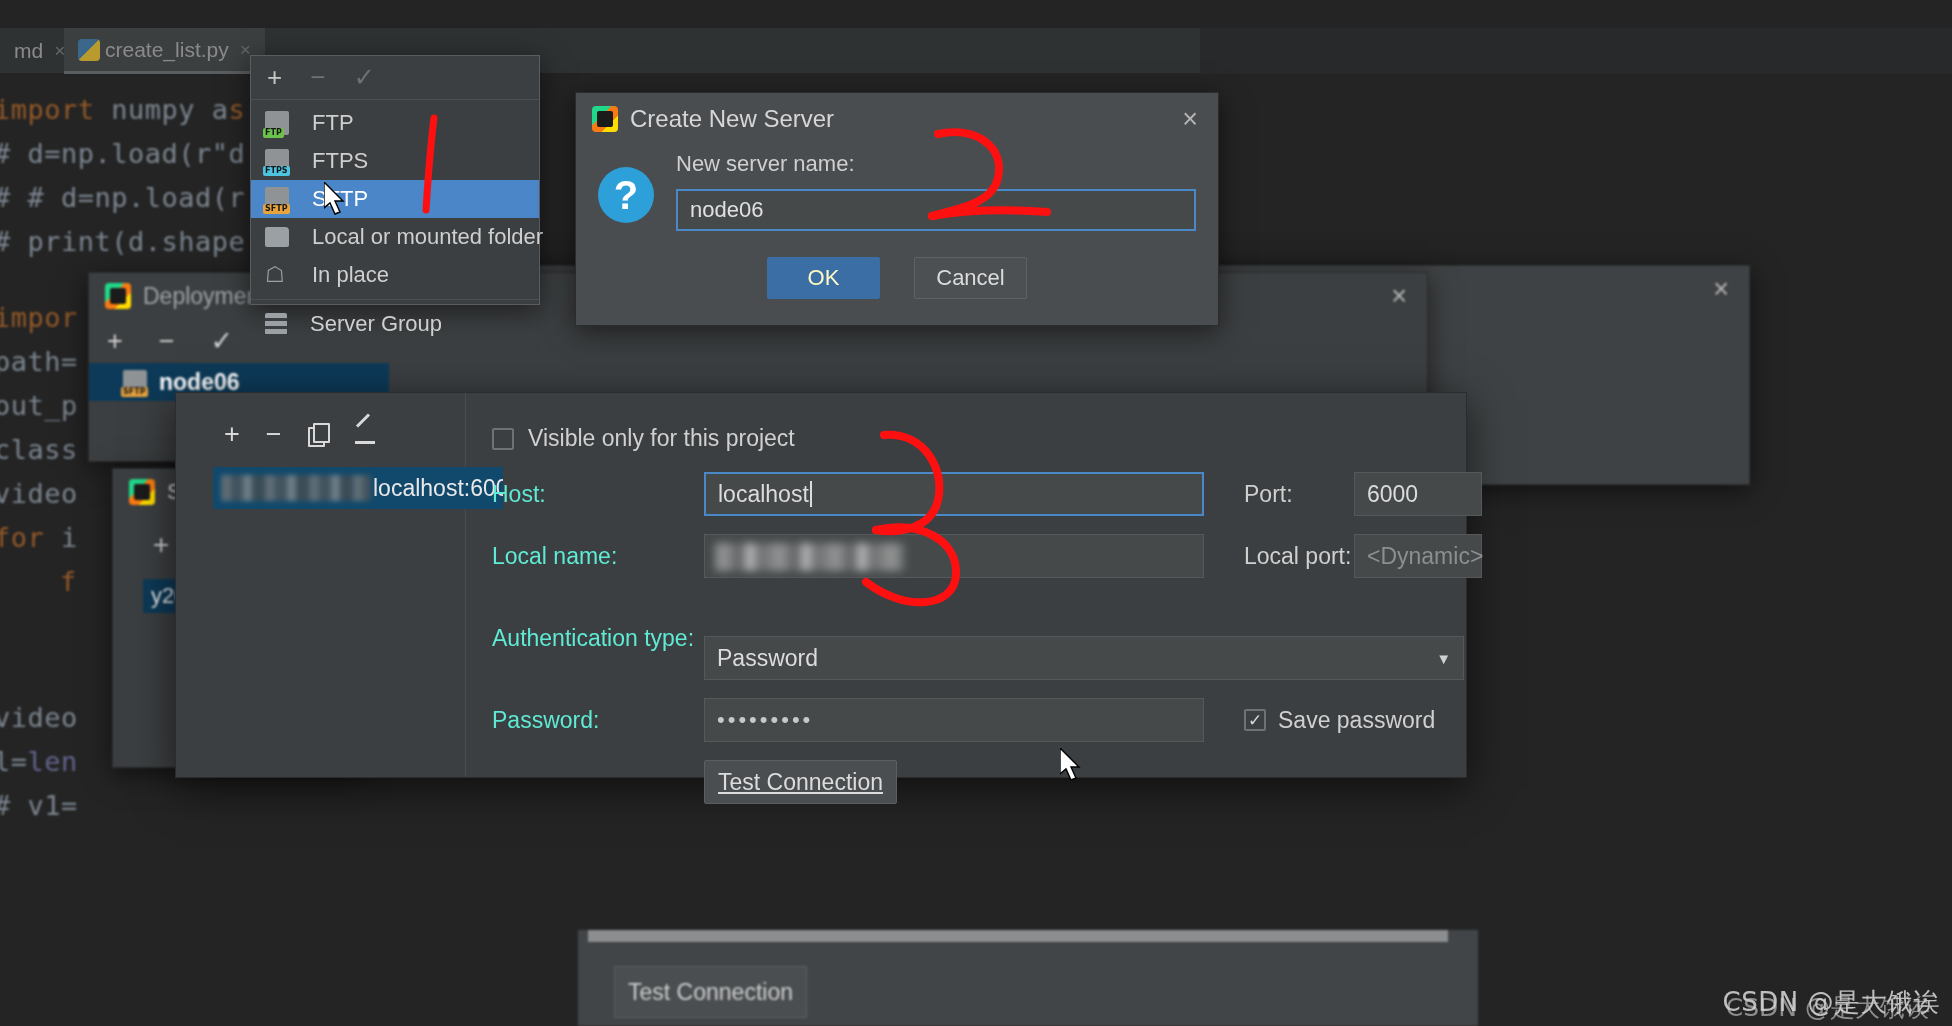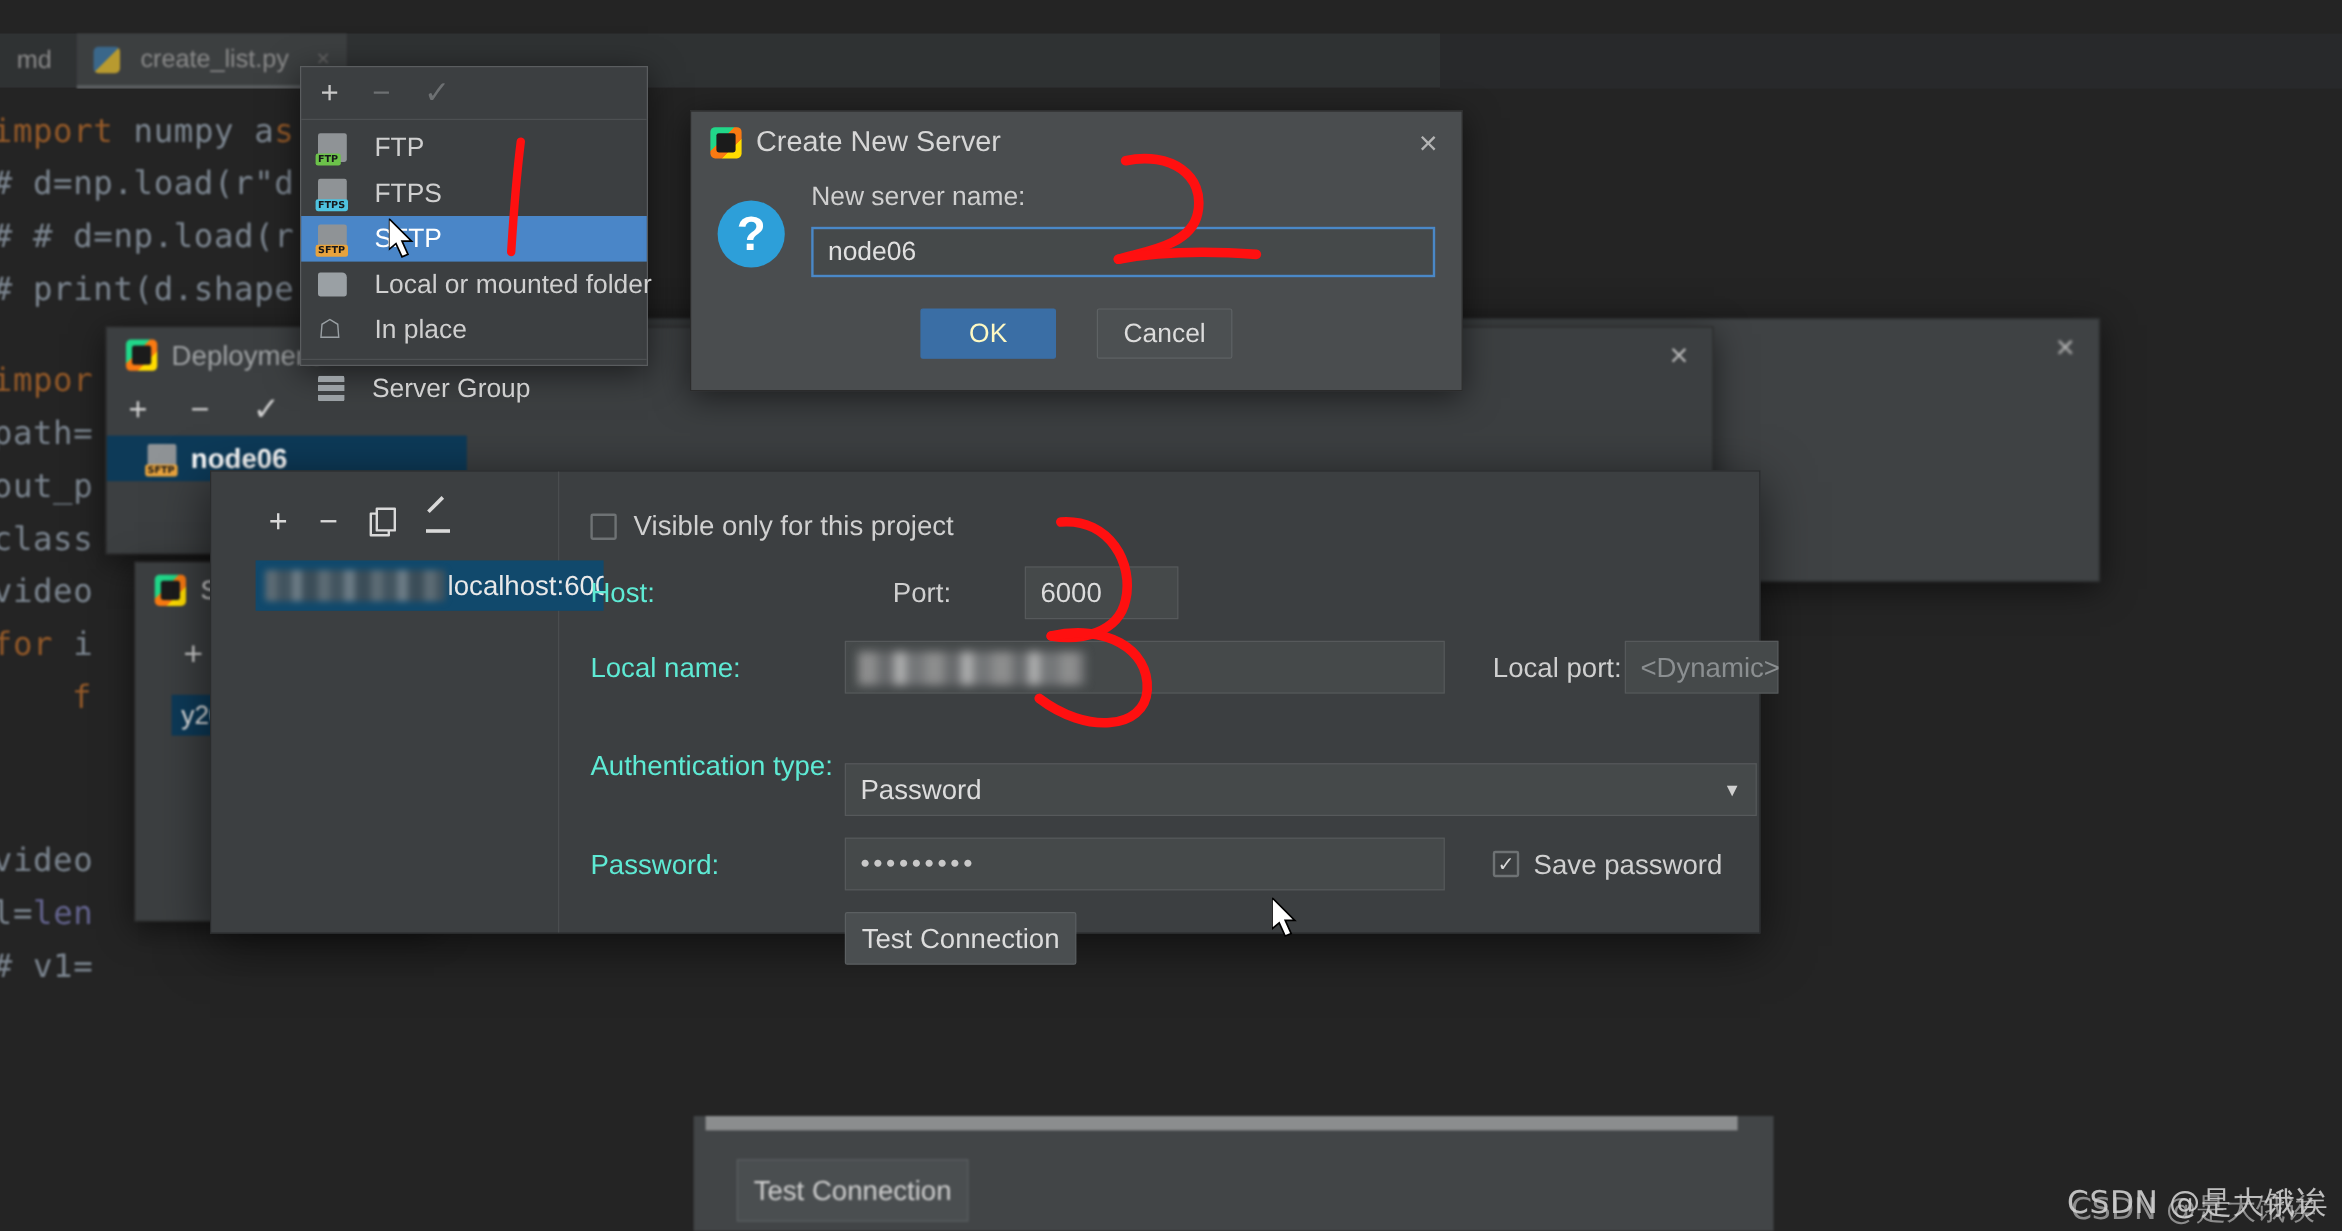--- a/index.html
+++ b/index.html
@@ -25,21 +25,21 @@
     position: absolute; left: 0; top: 0; width: 1952px; height: 28px;
     background: #2b2b2b;
   }
   .tabbar {
     position: absolute; left: 0; top: 28px; width: 1200px; height: 46px;
     background: #3c3f41;
     border-bottom: 1px solid #2b2b2b;
   }
   .tab {
     position: absolute; top: 0; height: 46px;
-    display: flex; align-items: center; gap: 17px;
+    display: flex; align-items: center; gap: 5px;
     padding: 0 14px;
     color: #bdbdbd; font-size: 21px;
     filter: blur(0.7px);
   }
   .tab.active { background: #4e5254; border-bottom: 3px solid #7a7f82; }
   .tab .x { color: #8a8a8a; font-size: 19px; margin-left: 6px; }
   .pyicon {
     width: 22px; height: 22px; position: relative; display:inline-block;
     background: linear-gradient(135deg,#4b8bbe 0 50%, #ffd43b 50% 100%);
     border-radius: 4px;
@@ -309,21 +309,21 @@
     display: flex; align-items: center; padding: 0 12px; margin-top: 40px;
   }
   .select-arrow { margin-left: auto; color: #d0d0d0; font-size: 15px; }
   .pw-dots { letter-spacing: 3px; font-size: 22px; color: #c8c8c8; }
   .test-btn {
     margin-left: 212px; margin-top: 16px;
     width: 193px; height: 44px;
     background: #4a4e50; border: 1px solid #5b5f61;
     color: #dcdcdc; font-size: 23px;
     display:flex; align-items:center; justify-content:center;
-    border-radius: 2px; cursor:pointer;
+    border-radius: 2px; cursor:pointer;text-decoration:underline;
   }
   .save-pw {
     display: flex; align-items: center; gap: 12px;
     padding-left: 40px;
   }
 
   
   #bottom-win {
     left: 578px; top: 930px; width: 900px; height: 96px;
     background: #424547; border: none; box-shadow: none;
@@ -521,20 +521,24 @@
 
       <div class="ssh-right">
 
         <div class="chk-row">
           <span class="checkbox"></span>
           <span class="chk-label">Visible only for this project</span>
         </div>
 
         <div class="form-row">
           <span class="form-label">Host:</span>
+          <span class="field focused host-field">
+            <span>localhost</span>
+              <span class="caret"></span>
+          </span>
           <span class="side-label">Port:</span>
           <span class="field port-field">6000</span>
         </div>
 
         <div class="form-row">
           <span class="form-label">Local name:</span>
           <span class="blur-user-field">
             <span class="mask"></span>
           </span>
           <span class="side-label">Local port:</span>

